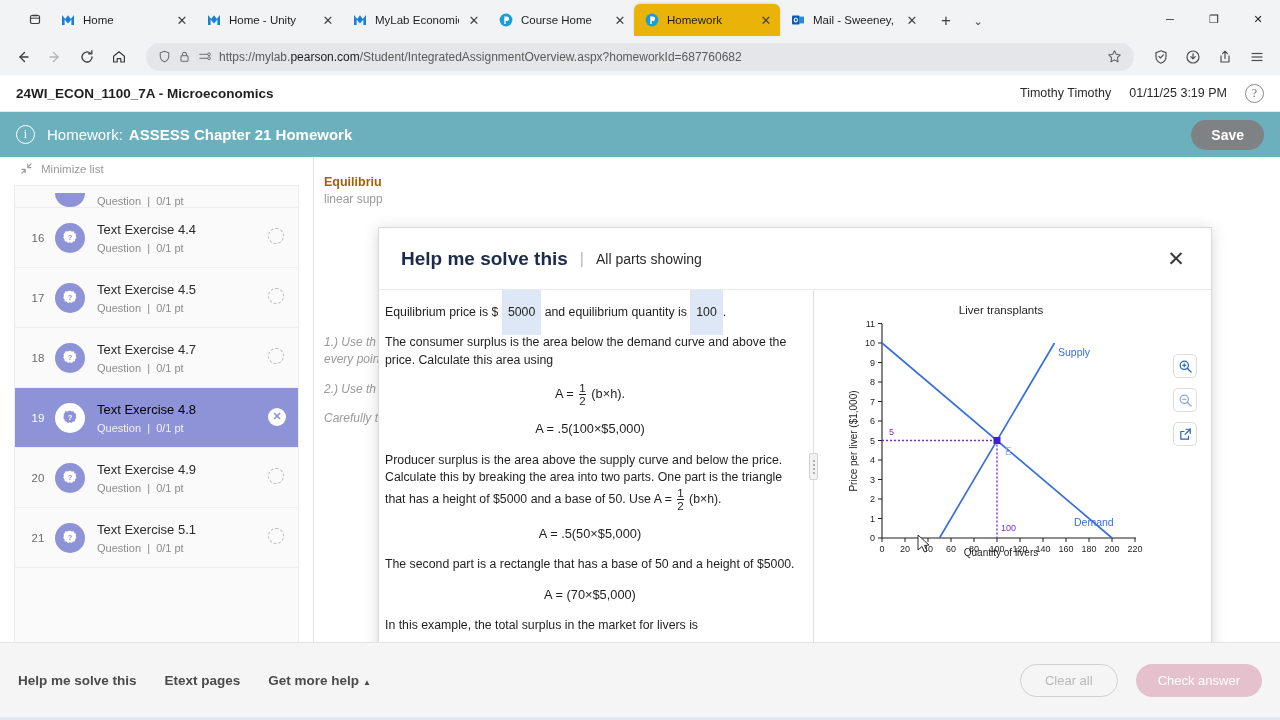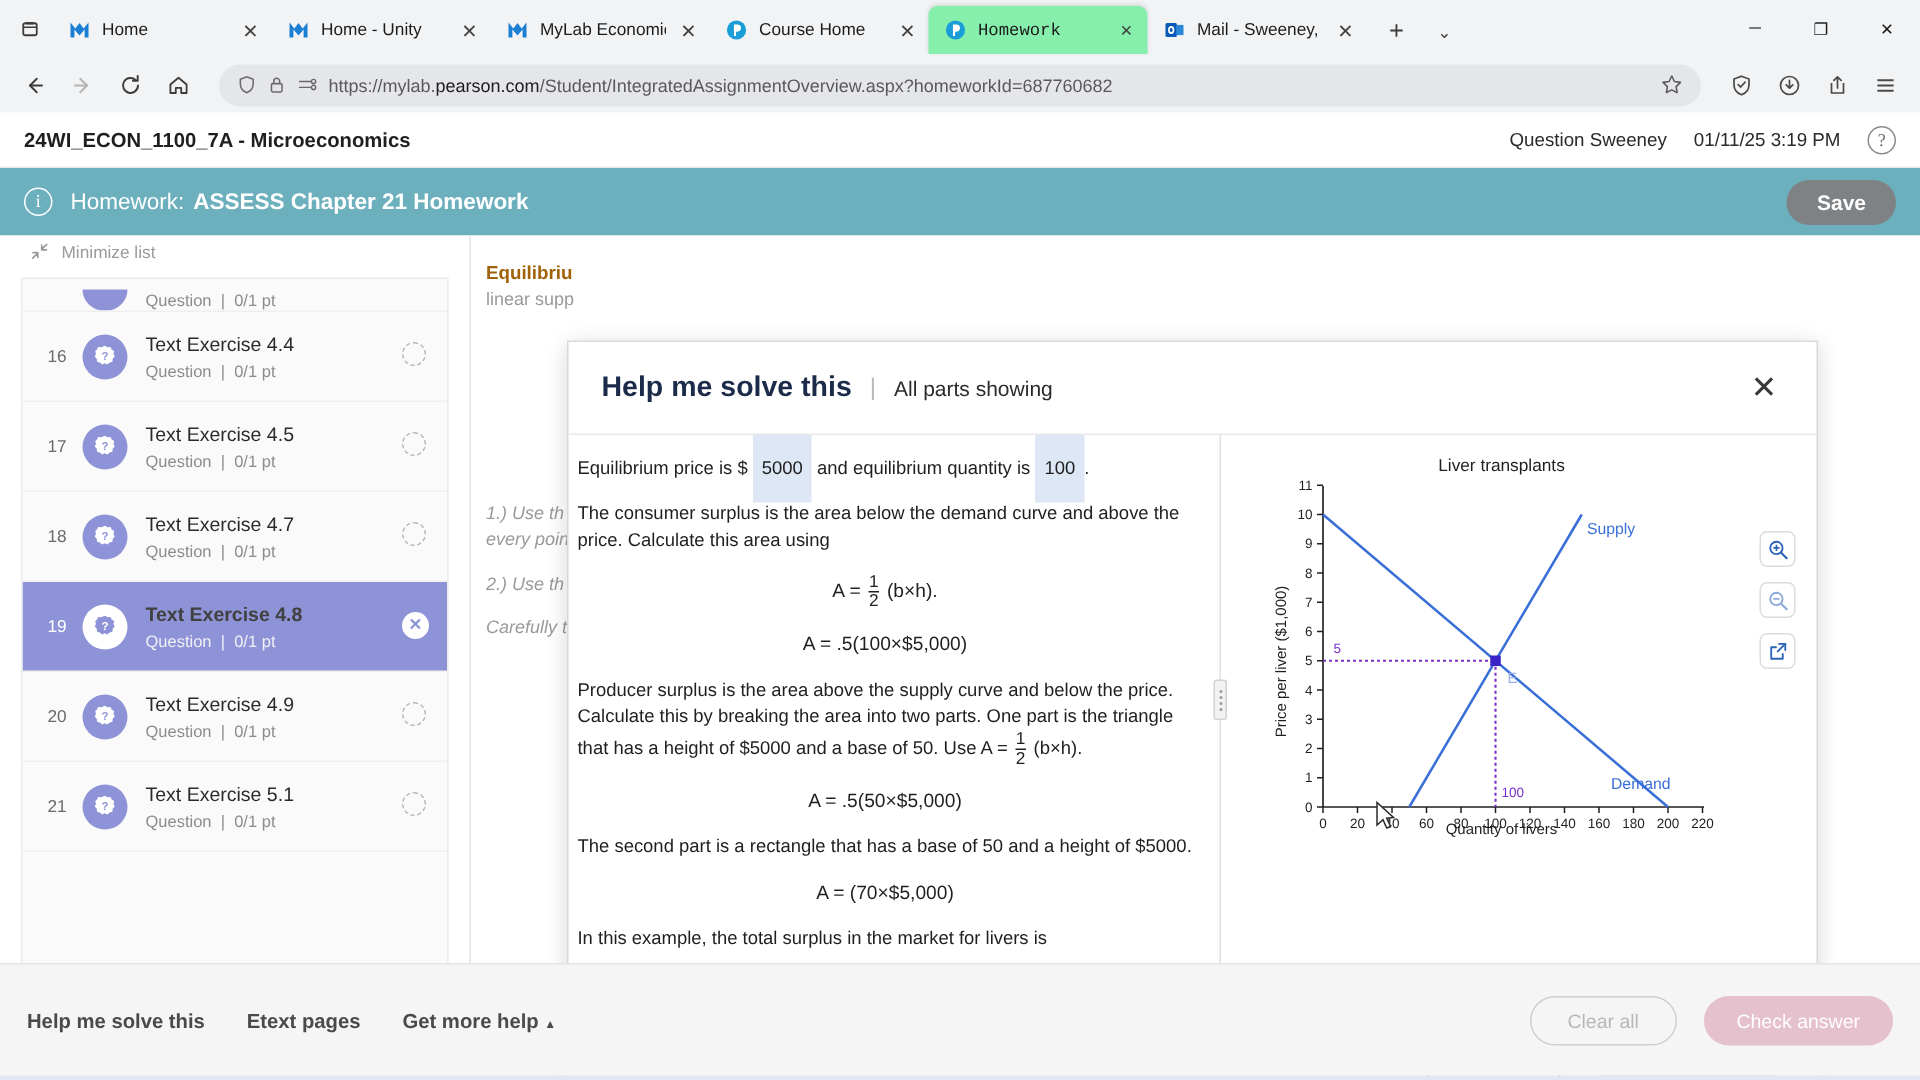--- a/index.html
+++ b/index.html
@@ -8,34 +8,34 @@
     font-family: "Liberation Sans", sans-serif;
     overflow: hidden;
     background: #ffffff;
   }
 
   
   #browser-chrome { width: 1280px; background: #f1f3f5; }
 
   #tab-strip {
     height: 38px; display: flex; align-items: flex-end;
-    background: #f1f3f5; padding-left: 5px; position: relative;
+    background: #f1f3f5; padding-left: 20px; position: relative;
   }
   .tab-sys-btn {
     width: 30px; height: 30px; display: flex; align-items: center;
     justify-content: center; margin-bottom: 4px; color: #3c3c3c;
   }
   .tab-sys-btn svg { display: block; }
   .tab {
     height: 32px; display: flex; align-items: center; gap: 7px;
     padding: 0 6px 0 10px; margin-bottom: 2px; width: 146px;
     border-radius: 6px 6px 0 0; font-size: 11.5px; color: #1c1c1c;
     position: relative;
   }
-  .tab.active { background: #86efac; box-shadow: 0 -1px 3px rgba(0,0,0,0.10); font-family: Liberation Mono, monospace; }
+  .tab.active { background: #eab308; box-shadow: 0 -1px 3px rgba(0,0,0,0.10); }
   .tab-favicon { width: 16px; height: 16px; flex: none; display:flex; align-items:center; justify-content:center; }
   .tab-title {
     flex: 1; white-space: nowrap; overflow: hidden;
     text-overflow: clip; font-size: 11.5px;
   }
   .tab-close {
     width: 16px; height: 16px; flex: none; color: #444;
     display: flex; align-items: center; justify-content: center;
     font-size: 13px; line-height: 1;
   }
@@ -132,21 +132,21 @@
   .q-item.selected .q-num { color: #fff; }
   .q-icon {
     width: 30px; height: 30px; border-radius: 50%; background: #8e93d7;
     display: flex; align-items: center; justify-content: center; flex: none;
     margin-right: 12px;
   }
   .q-item.selected .q-icon { background: #fff; }
   .q-icon svg { display:block; }
   .q-text { flex: 1; min-width: 0; }
   .q-title { font-size: 13px; color: #2b2b2b; font-weight: 400; line-height: 1.4; }
-  .q-item.selected .q-title { color: #404040; font-weight: 700; }
+  .q-item.selected .q-title { color: #000000; font-weight: 400; }
   .q-meta { font-size: 11px; color: #8c8c8c; margin-top: 2px; }
   .q-item.selected .q-meta { color: #f0f0f5; }
   .q-status { width: 20px; height: 20px; flex: none; }
   .q-status .dashed {
     width: 16px; height: 16px; border: 1.4px dashed #b9b9b9; border-radius: 50%;
   }
   .q-status .xcircle {
     width: 18px; height: 18px; border-radius: 50%; background: #fff;
     color: #8e93d7; font-size: 11px; display: flex; align-items: center;
     justify-content: center; font-weight: 700;
@@ -430,21 +430,21 @@
             <line x1="2.6" y1="11.5" x2="13.4" y2="11.5" stroke="#4a4a4a" stroke-width="1.2"></line>
           </svg>
       </div>
     </div>
   </div>
 </div>
 
 <div id="pearson-header">
   <span id="course-title">24WI_ECON_1100_7A - Microeconomics</span>
   <div id="header-right">
-    <span id="user-name">Question Sweeney</span>
+    <span id="user-name">Timothy Timothy</span>
     <span id="header-date">01/11/25 3:19 PM</span>
     <span id="help-circle">?</span>
   </div>
 </div>
 
 <div id="page-body">
 
   <div id="teal-bar">
     <span id="teal-info">i</span>
     <span id="hw-label">Homework:</span>

